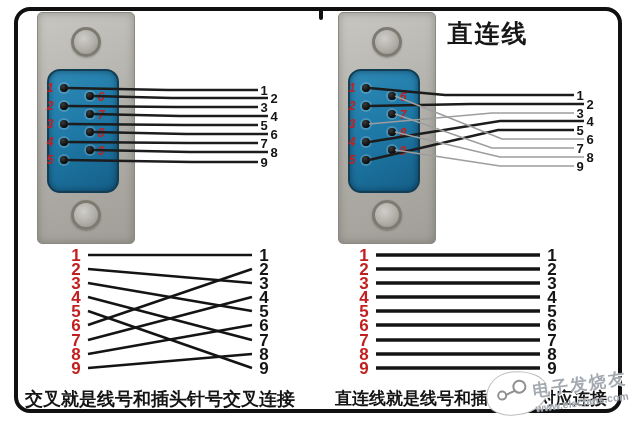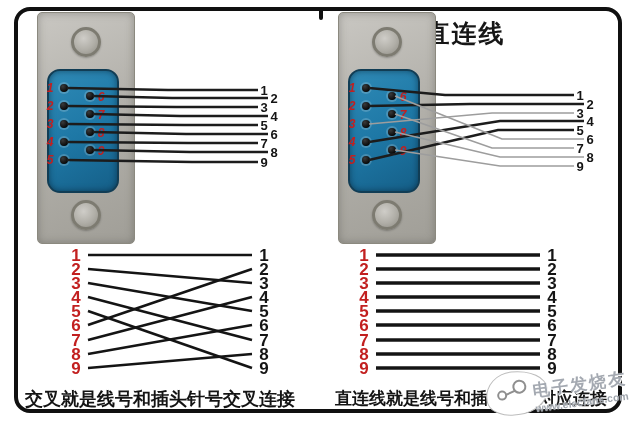--- a/index.html
+++ b/index.html
@@ -4,21 +4,21 @@
 <style>
   html,body{margin:0;padding:0;background:#ffffff;}
   #shot{position:relative;width:632px;height:424px;background:#ffffff;overflow:hidden;
         font-family:"Liberation Sans","DejaVu Sans",sans-serif;}
   .frame{position:absolute;left:14px;top:7px;width:608px;height:406px;
          border:4px solid #101010;border-radius:16px;box-sizing:border-box;background:transparent;}
   .seam{position:absolute;left:319px;top:7px;width:4px;height:13px;background:#101010;border-radius:0 0 2px 2px;}
   .title{position:absolute;top:17px;width:150px;text-align:center;font-size:25px;font-weight:700;
          color:#161616;letter-spacing:2px;}
   .title.left{left:120px;}
-  .title.right{left:390px;}
+  .title.right{left:413px;}
   .photo{position:absolute;width:96px;height:230px;border-radius:5px;
          background:linear-gradient(155deg,#c9c7c2 0%,#b3b1ab 45%,#a09e97 100%);
          border:1px solid #8b897f;box-shadow:inset 0 0 8px rgba(60,60,55,.35);}
   .screw{position:absolute;left:33px;width:30px;height:30px;border-radius:50%;
          background:radial-gradient(circle at 40% 35%,#cfcdc8 0%,#b0aea7 55%,#8f8d85 100%);
          border:3px solid #7d7b71;box-sizing:border-box;box-shadow:0 1px 2px rgba(0,0,0,.25);}
   .screw.top{top:14px;} .screw.bottom{top:187px;}
   .face{position:absolute;left:9px;top:56px;width:72px;height:124px;border-radius:13px;
         background:linear-gradient(150deg,#2f8ab6 0%,#1e78a6 50%,#155f88 100%);
         border:2px solid #113d55;box-sizing:border-box;box-shadow:inset 0 0 6px rgba(0,20,35,.5);}

